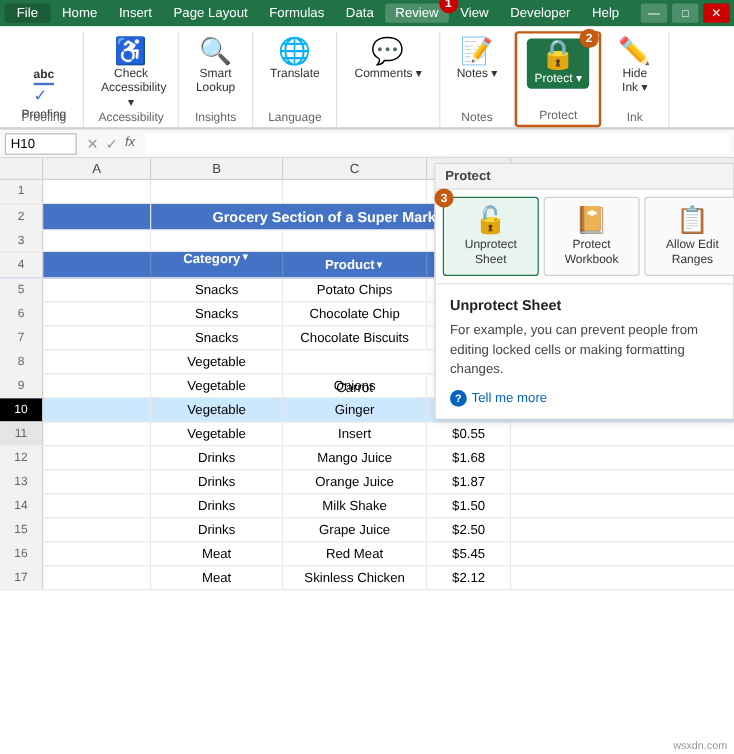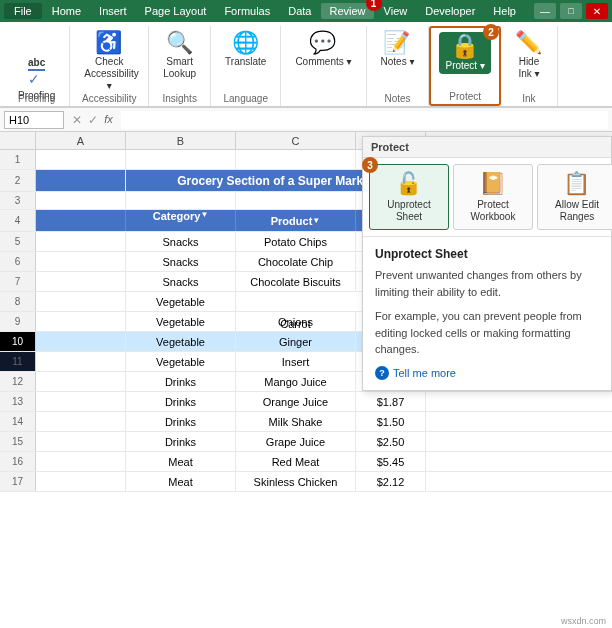--- a/index.html
+++ b/index.html
@@ -265,21 +265,21 @@
       </div>
 
       <div style="display:flex; height:20px; border-bottom:1px solid #e8e8e8; background:#cce8ff;">
         <div style="width:36px; min-width:36px; display:flex; align-items:center; justify-content:center; font-size:10px; color:white; background:#000000; border-right:1px solid #d0d0d0;">10</div>
         <div style="width:90px; padding:0 4px; border-right:1px solid #e8e8e8; background:#cce8ff;"></div>
         <div style="width:110px; padding:0 4px; font-size:11px; border-right:1px solid #e8e8e8; display:flex; align-items:center; justify-content:center; background:#cce8ff;">Vegetable</div>
         <div style="width:120px; padding:0 4px; font-size:11px; border-right:1px solid #e8e8e8; display:flex; align-items:center; justify-content:center; background:#cce8ff;">Ginger</div>
         <div style="width:70px; padding:0 4px; font-size:11px; border-right:1px solid #e8e8e8; display:flex; align-items:center; justify-content:center; background:#cce8ff;">$1.15</div>
       </div>
       <div style="display:flex; height:20px; border-bottom:1px solid #e8e8e8;">
-        <div style="width:36px; min-width:36px; display:flex; align-items:center; justify-content:center; font-size:10px; color:#666; background:#0f172a; border-right:1px solid #d0d0d0;">11</div>
+        <div style="width:36px; min-width:36px; display:flex; align-items:center; justify-content:center; font-size:10px; color:#666; background:#e5e5e5; border-right:1px solid #d0d0d0;">11</div>
         <div style="width:90px; padding:0 4px; border-right:1px solid #e8e8e8;"></div>
         <div style="width:110px; padding:0 4px; font-size:11px; border-right:1px solid #e8e8e8; display:flex; align-items:center; justify-content:center;">Vegetable</div>
         <div style="width:120px; padding:0 4px; font-size:11px; border-right:1px solid #e8e8e8; display:flex; align-items:center; justify-content:center;">Insert</div>
         <div style="width:70px; padding:0 4px; font-size:11px; border-right:1px solid #e8e8e8; display:flex; align-items:center; justify-content:center;">$0.55</div>
       </div>
       <div style="display:flex; height:20px; border-bottom:1px solid #e8e8e8;">
         <div style="width:36px; min-width:36px; display:flex; align-items:center; justify-content:center; font-size:10px; color:#666; background:#f2f2f2; border-right:1px solid #d0d0d0;">12</div>
         <div style="width:90px; padding:0 4px; border-right:1px solid #e8e8e8;"></div>
         <div style="width:110px; padding:0 4px; font-size:11px; border-right:1px solid #e8e8e8; display:flex; align-items:center; justify-content:center;">Drinks</div>
         <div style="width:120px; padding:0 4px; font-size:11px; border-right:1px solid #e8e8e8; display:flex; align-items:center; justify-content:center;">Mango Juice</div>
@@ -339,21 +339,20 @@
         <div class="pd-label">Protect<br>Workbook</div>
       </div>
       <div class="pd-btn">
         <div class="pd-icon">📋</div>
         <div class="pd-label">Allow Edit<br>Ranges</div>
       </div>
 
     </div>
     <div class="protect-tooltip">
       <h3>Unprotect Sheet</h3>
-      <p>Prevent unwanted changes from others by limiting their ability to edit.</p>
       <p>For example, you can prevent people from editing locked cells or making formatting changes.</p>
       <div class="tell-more">
         <span style="width:14px; height:14px; border-radius:50%; background:#0563c1; color:white; display:inline-flex; align-items:center; justify-content:center; font-size:9px; font-weight:bold;">?</span>
         <span>Tell me more</span>
       </div>
     </div>
   </div>
 
   <div class="wsxdn">wsxdn.com</div>
 </div>

